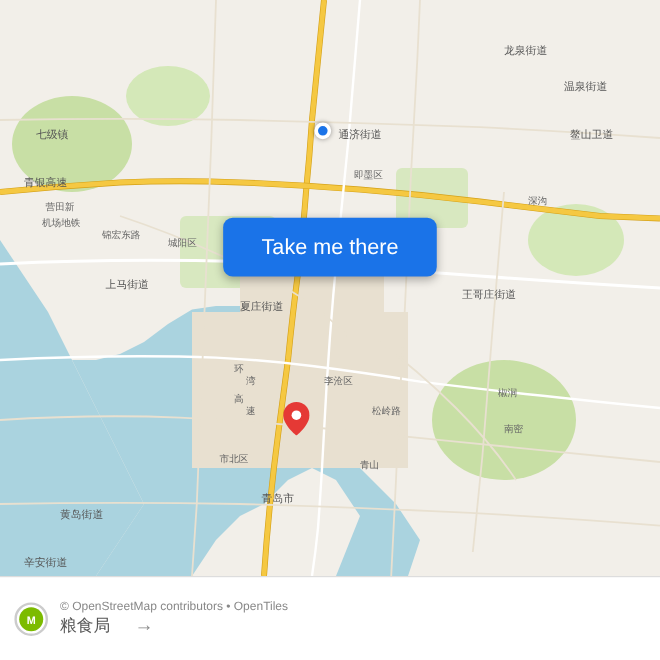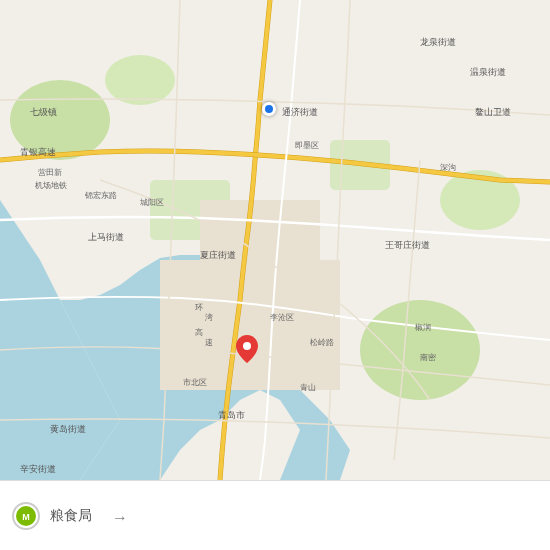--- a/index.html
+++ b/index.html
@@ -203,30 +203,32 @@
   
   <div id="blue-pin"></div>
 
   
   <svg id="red-pin" viewBox="0 0 22 28" xmlns="http://www.w3.org/2000/svg">
     <path d="M11 0 C4.925 0 0 4.925 0 11 C0 19.25 11 28 11 28 C11 28 22 19.25 22 11 C22 4.925 17.075 0 11 0 Z" fill="#e53935"></path>
     <circle cx="11" cy="11" r="4" fill="white"></circle>
   </svg>
 
   
+  <button id="take-me-there-btn">Take me there</button>
 </div>
 
 <div id="footer">
 
   <div id="osm-logo">
     <svg width="22" height="22" viewBox="0 0 22 22" xmlns="http://www.w3.org/2000/svg">
       <circle cx="11" cy="11" r="10" fill="#7cbb00"></circle>
       <text x="11" y="15" text-anchor="middle" font-size="9" fill="white" font-weight="bold">M</text>
     </svg>
   </div>
 
   <div id="footer-info">
+    <span id="attribution-text">© OpenStreetMap contributors • OpenTiles</span>
     <div id="footer-row">
       <span id="source-text">粮食局</span>
       <span id="arrow-icon">→</span>
     </div>
   </div>
 </div>
 
 </body></html>

